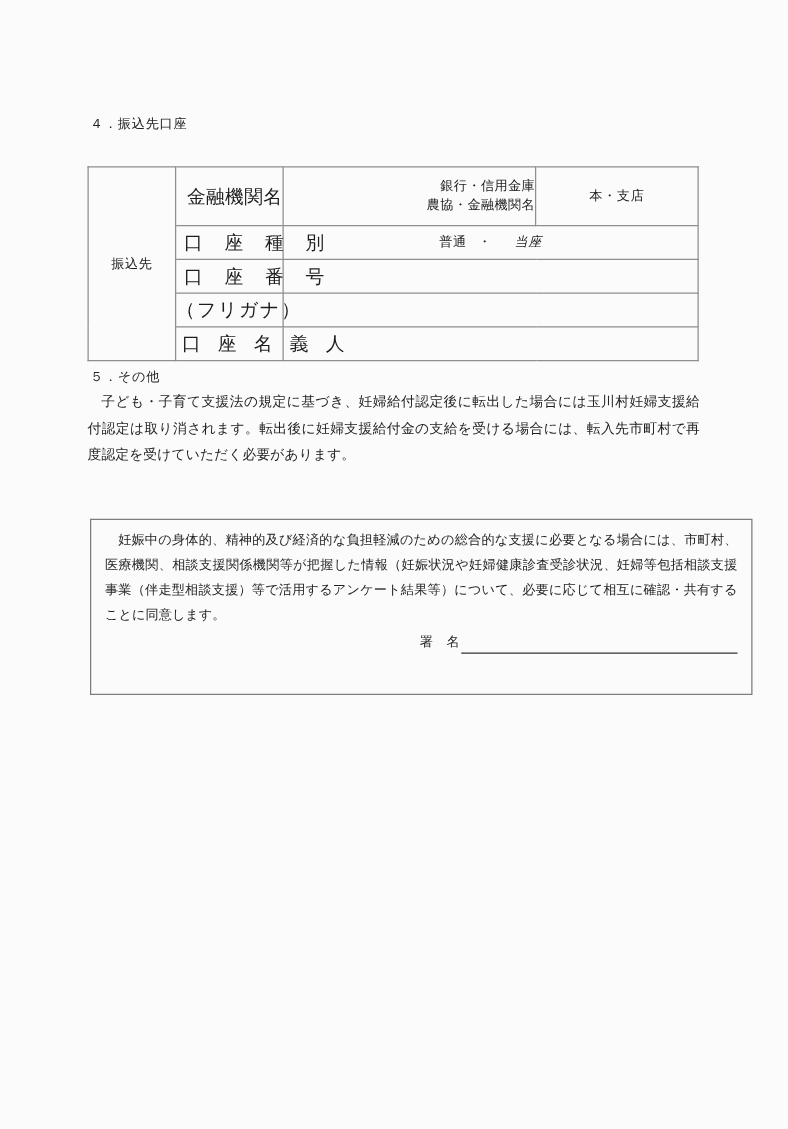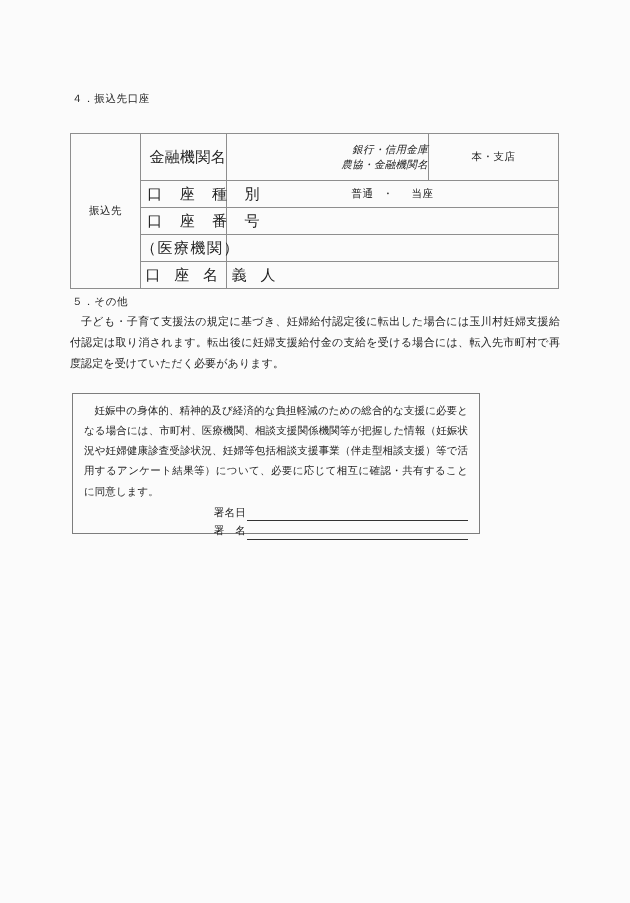--- a/index.html
+++ b/index.html
@@ -80,41 +80,40 @@
     text-indent: 0.30em;
   }
   .row-tall td { height: 46px; }
 
   .bank-kinds {
     text-align: right;
     padding-right: 22px;
     line-height: 1.45;
     font-size: 10.5px;
     letter-spacing: 0.03em;
-    font-style: italic;
   }
   .bank-kinds div { white-space: nowrap; }
 
   .branch-cell {
     text-align: center;
     padding-right: 12px;
     font-size: 10.5px;
     letter-spacing: 0.05em;
     white-space: nowrap;
   }
 
   .account-type {
     text-align: center;
     font-size: 10.5px;
     letter-spacing: 0.05em;
     padding-right: 96px;
     white-space: nowrap;
   }
   .account-type .sep { padding: 0 9px; }
-  .account-type .opt2 { padding-left: 9px; }
+  .account-type .opt2 { padding-left: 9px; font-style: italic; }
 
   .blank-cell { background: transparent; }
 
   
   .body-paragraph {
     position: absolute;
     left: 70px;
     top: 311px;
     width: 490px;
     font-size: 11px;
@@ -123,22 +122,22 @@
     text-justify: inter-ideograph;
     letter-spacing: 0.01em;
     text-indent: 1em;
     color: #1f1f1f;
   }
 
   
   .consent-box {
     position: absolute;
     left: 72px;
-    top: 393px;
-    width: 408px;
+    top: 415px;
+    width: 530px;
     height: 141px;
     border: 1.5px solid #7d7d7d;
     box-sizing: border-box;
     padding: 6px 11px 0 11px;
   }
   .consent-text {
     font-size: 10.5px;
     line-height: 1.92;
     text-align: justify;
     text-justify: inter-ideograph;
@@ -205,43 +204,39 @@
           <span>普通</span><span class="sep">・</span><span class="opt2">当座</span>
         </td>
       </tr>
 
       <tr>
         <td class="cell-row-label spaced">口 座 番 号</td>
         <td class="blank-cell" colspan="2"></td>
       </tr>
 
       <tr>
-        <td class="cell-row-label kana">（医療機関）</td>
+        <td class="cell-row-label kana">（フリガナ）</td>
         <td class="blank-cell" colspan="2"></td>
       </tr>
 
       <tr>
         <td class="cell-row-label name">口 座 名 義 人</td>
         <td class="blank-cell" colspan="2"></td>
       </tr>
     </tbody>
   </table>
 
   <div class="section-heading" id="heading-5">５．その他</div>
 
   <div class="body-paragraph">子ども・子育て支援法の規定に基づき、妊婦給付認定後に転出した場合には玉川村妊婦支援給付認定は取り消されます。転出後に妊婦支援給付金の支給を受ける場合には、転入先市町村で再度認定を受けていただく必要があります。</div>
 
   <div class="consent-box">
     <p class="consent-text">妊娠中の身体的、精神的及び経済的な負担軽減のための総合的な支援に必要となる場合には、市町村、医療機関、相談支援関係機関等が把握した情報（妊娠状況や妊婦健康診査受診状況、妊婦等包括相談支援事業（伴走型相談支援）等で活用するアンケート結果等）について、必要に応じて相互に確認・共有することに同意します。</p>
 
     <div class="signature-block">
-      <div class="sig-row">
-        <span class="sig-label">署名日</span>
-        <span class="sig-line"></span>
-      </div>
       <div class="sig-row">
         <span class="sig-label wide">署　名</span>
         <span class="sig-line"></span>
       </div>
     </div>
   </div>
 
 </div>
 
 </body></html>

